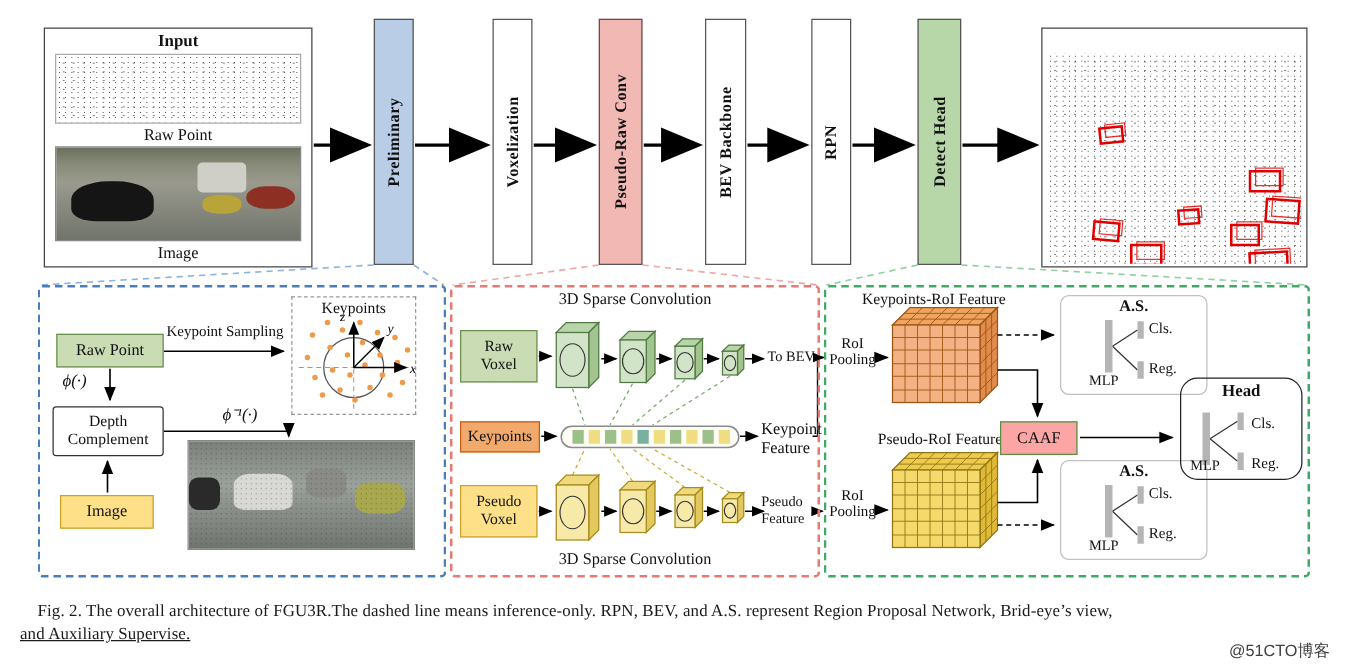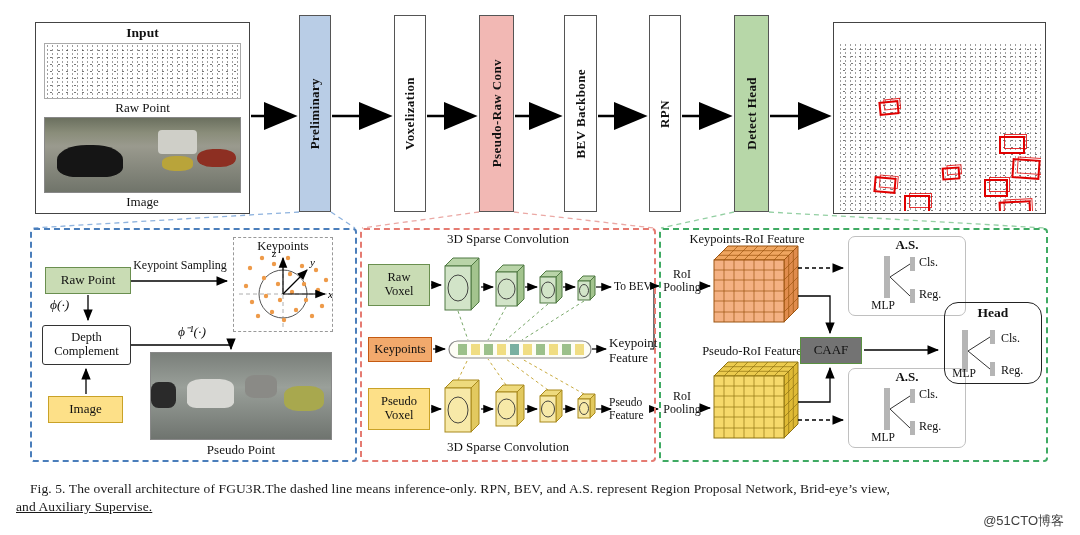--- a/index.html
+++ b/index.html
@@ -24,21 +24,21 @@
   .photo{position:absolute;box-sizing:border-box;border:1px solid #888;overflow:hidden;}
   .speck{position:absolute;inset:0;background-image:radial-gradient(#2f2f2f .5px,transparent .62px);background-size:4px 4px;opacity:.45;}
   
   .dash{position:absolute;box-sizing:border-box;border-radius:4px;background:transparent;}
   .dash-blue{border:2px dashed #4a7ebb;}
   .dash-red{border:2px dashed #e57b72;}
   .dash-green{border:2px dashed #3faa63;}
   .gbox{background:#c9dcb4;border:1.3px solid #6a8f4f;}
   .ybox{background:#fde088;border:1.3px solid #c9a227;}
   .obox{background:#f2a96c;border:1.3px solid #c55a11;}
-  .caafbox{background:#737373;border:1.3px solid #5a9141;}
+  .caafbox{background:#fca5a5;border:1.3px solid #5a9141;}
   .whitebox{background:#fff;border:1.4px solid #333;border-radius:3px;}
   .asbox{position:absolute;box-sizing:border-box;border:1px solid #c0c0c0;border-radius:7px;background:transparent;}
   .headbox{position:absolute;box-sizing:border-box;border:1.6px solid #222;border-radius:14px;background:transparent;}
   .caption{position:absolute;font-size:13.5px;color:#1a1a1a;letter-spacing:.1px;}
   .watermark{position:absolute;font-family:"Liberation Sans",sans-serif;font-size:13px;color:#404040;}
 </style>
 </head>
 <body>
 
 <div id="canvas">
@@ -337,21 +337,20 @@
       <span>Image</span>
     </div>
 
   <div class="photo" style="left:150px;top:352px;width:182px;height:88px;background:linear-gradient(180deg,#7a7f7a 0%,#9aa09a 40%,#6f746f 100%);">
     <div class="abs" style="left:0;top:34%;width:14%;height:30%;background:#2a2a2a;border-radius:30%;"></div>
     <div class="abs" style="left:20%;top:30%;width:26%;height:34%;background:#d8d8d4;border-radius:30% 30% 20% 20%;"></div>
     <div class="abs" style="left:52%;top:26%;width:18%;height:26%;background:#8a8a86;border-radius:30%;"></div>
     <div class="abs" style="left:74%;top:38%;width:22%;height:30%;background:#a8a84e;border-radius:35%;"></div>
     <div class="speck"></div>
   </div>
-  <div class="lbl center" style="left:150px;top:443px;width:182px;font-size:13px;">Pseudo Point</div>
 
   <div class="dash dash-red" style="left:360px;top:228px;width:296px;height:234px;"></div>
 
   <div class="lbl center" style="left:398px;top:232px;width:220px;font-size:13px;">3D Sparse Convolution</div>
   <div class="box gbox" style="left:368px;top:264px;width:62px;height:42px;font-size:12.5px;">
       <span class="pre">Raw
 Voxel</span>
     </div>
   <div class="lbl" style="left:614px;top:280px;width:46px;font-size:11.5px;">To BEV</div>
   <div class="box obox" style="left:368px;top:337px;width:64px;height:25px;font-size:12.5px;">
@@ -393,17 +392,17 @@
     <div class="lbl center" style="left:18px;top:62px;width:32px;font-size:11.5px;">MLP</div>
   </div>
 
   <div class="headbox" style="left:944px;top:302px;width:98px;height:82px;">
     <div class="lbl bold center" style="left:0;top:2px;width:100%;font-size:13.5px;">Head</div>
     <div class="lbl" style="left:56px;top:29px;font-size:12px;">Cls.</div>
     <div class="lbl" style="left:56px;top:61px;font-size:12px;">Reg.</div>
     <div class="lbl center" style="left:0;top:64px;width:38px;font-size:11.5px;">MLP</div>
   </div>
 
-  <div class="caption" style="left:30px;top:481px;width:1022px;">Fig. 5. The overall architecture of FGU3R.The dashed line means inference-only. RPN, BEV, and A.S. represent Region Proposal Network, Brid-eye’s view,</div>
+  <div class="caption" style="left:30px;top:481px;width:1022px;">Fig. 2. The overall architecture of FGU3R.The dashed line means inference-only. RPN, BEV, and A.S. represent Region Proposal Network, Brid-eye’s view,</div>
   <div class="caption" style="left:16px;top:499px;width:1022px;text-decoration:underline;">and Auxiliary Supervise.</div>
   <div class="watermark" style="right:16px;top:512px;position:absolute;">@51CTO博客</div>
 
 </div>
 
 </body></html>

